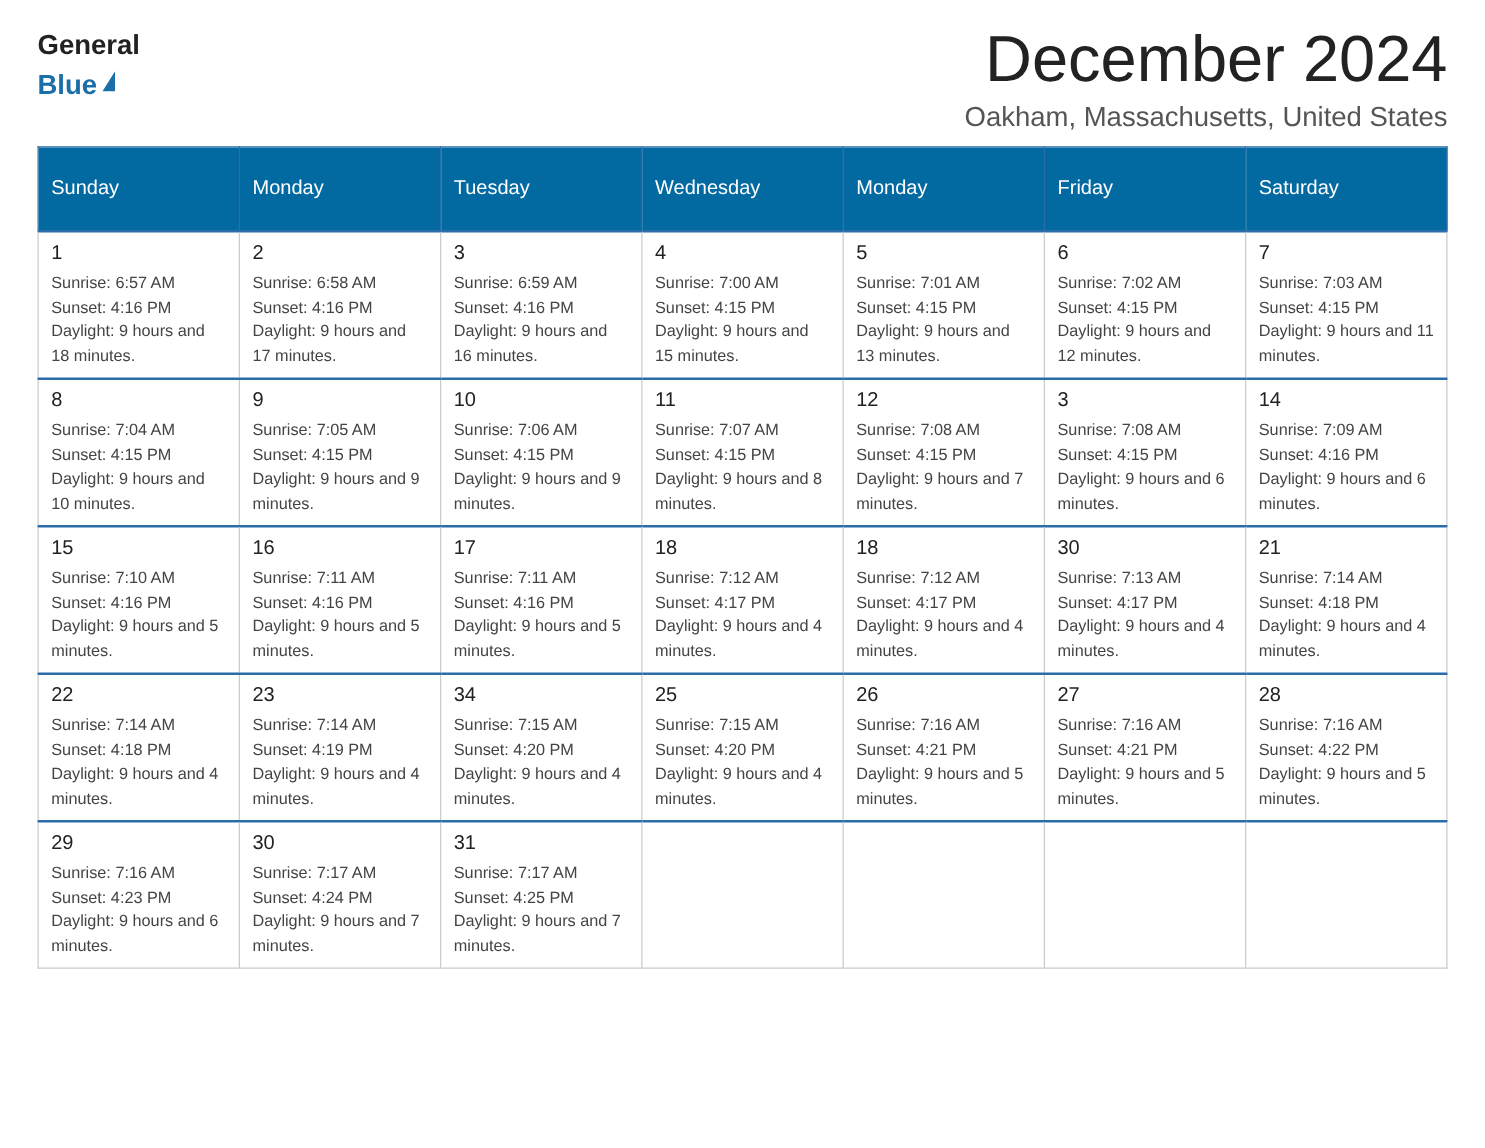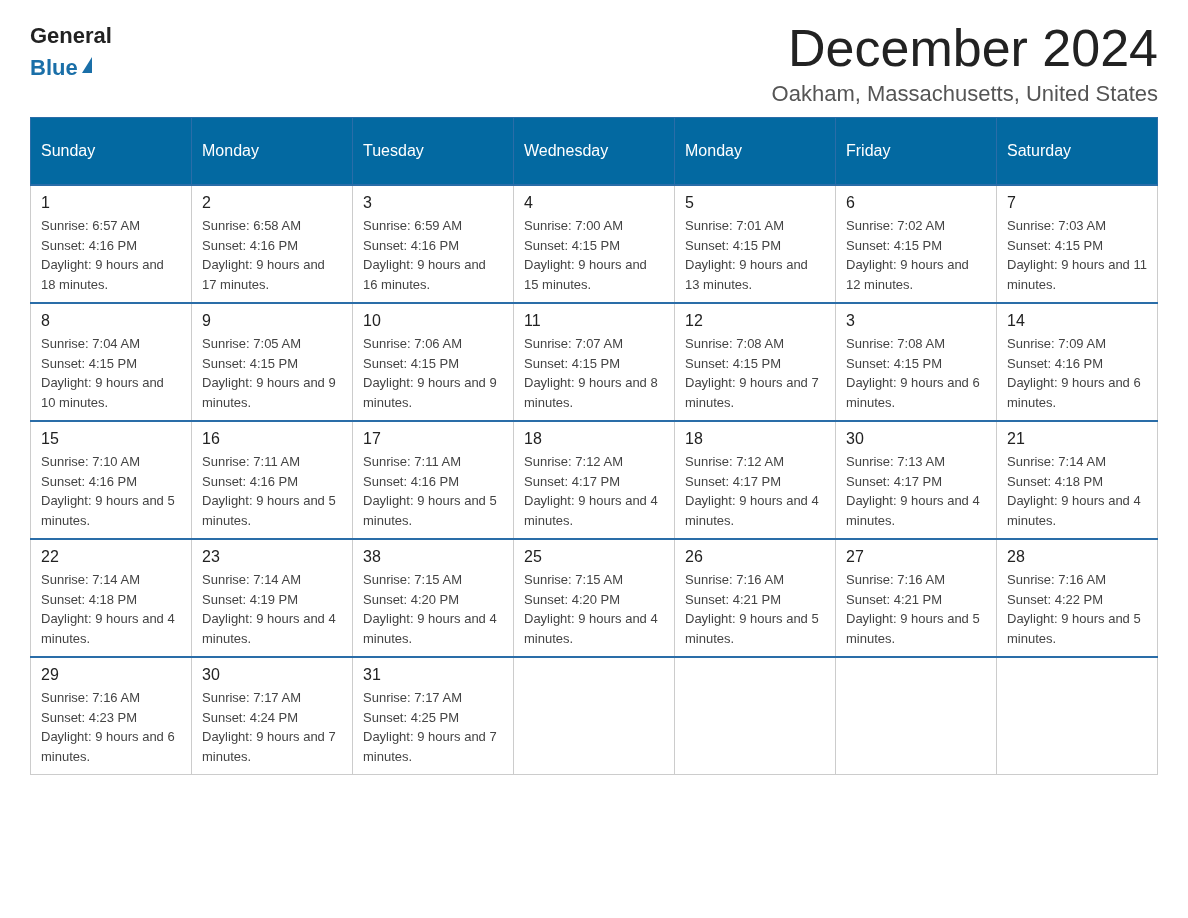--- a/index.html
+++ b/index.html
@@ -227,21 +227,21 @@
       <tr class="week-row">
         <td>
           <span class="day-number">22</span>
           <div class="day-info">Sunrise: 7:14 AM<br>Sunset: 4:18 PM<br>Daylight: 9 hours and 4 minutes.</div>
         </td>
         <td>
           <span class="day-number">23</span>
           <div class="day-info">Sunrise: 7:14 AM<br>Sunset: 4:19 PM<br>Daylight: 9 hours and 4 minutes.</div>
         </td>
         <td>
-          <span class="day-number">38</span>
+          <span class="day-number">34</span>
           <div class="day-info">Sunrise: 7:15 AM<br>Sunset: 4:20 PM<br>Daylight: 9 hours and 4 minutes.</div>
         </td>
         <td>
           <span class="day-number">25</span>
           <div class="day-info">Sunrise: 7:15 AM<br>Sunset: 4:20 PM<br>Daylight: 9 hours and 4 minutes.</div>
         </td>
         <td>
           <span class="day-number">26</span>
           <div class="day-info">Sunrise: 7:16 AM<br>Sunset: 4:21 PM<br>Daylight: 9 hours and 5 minutes.</div>
         </td>

